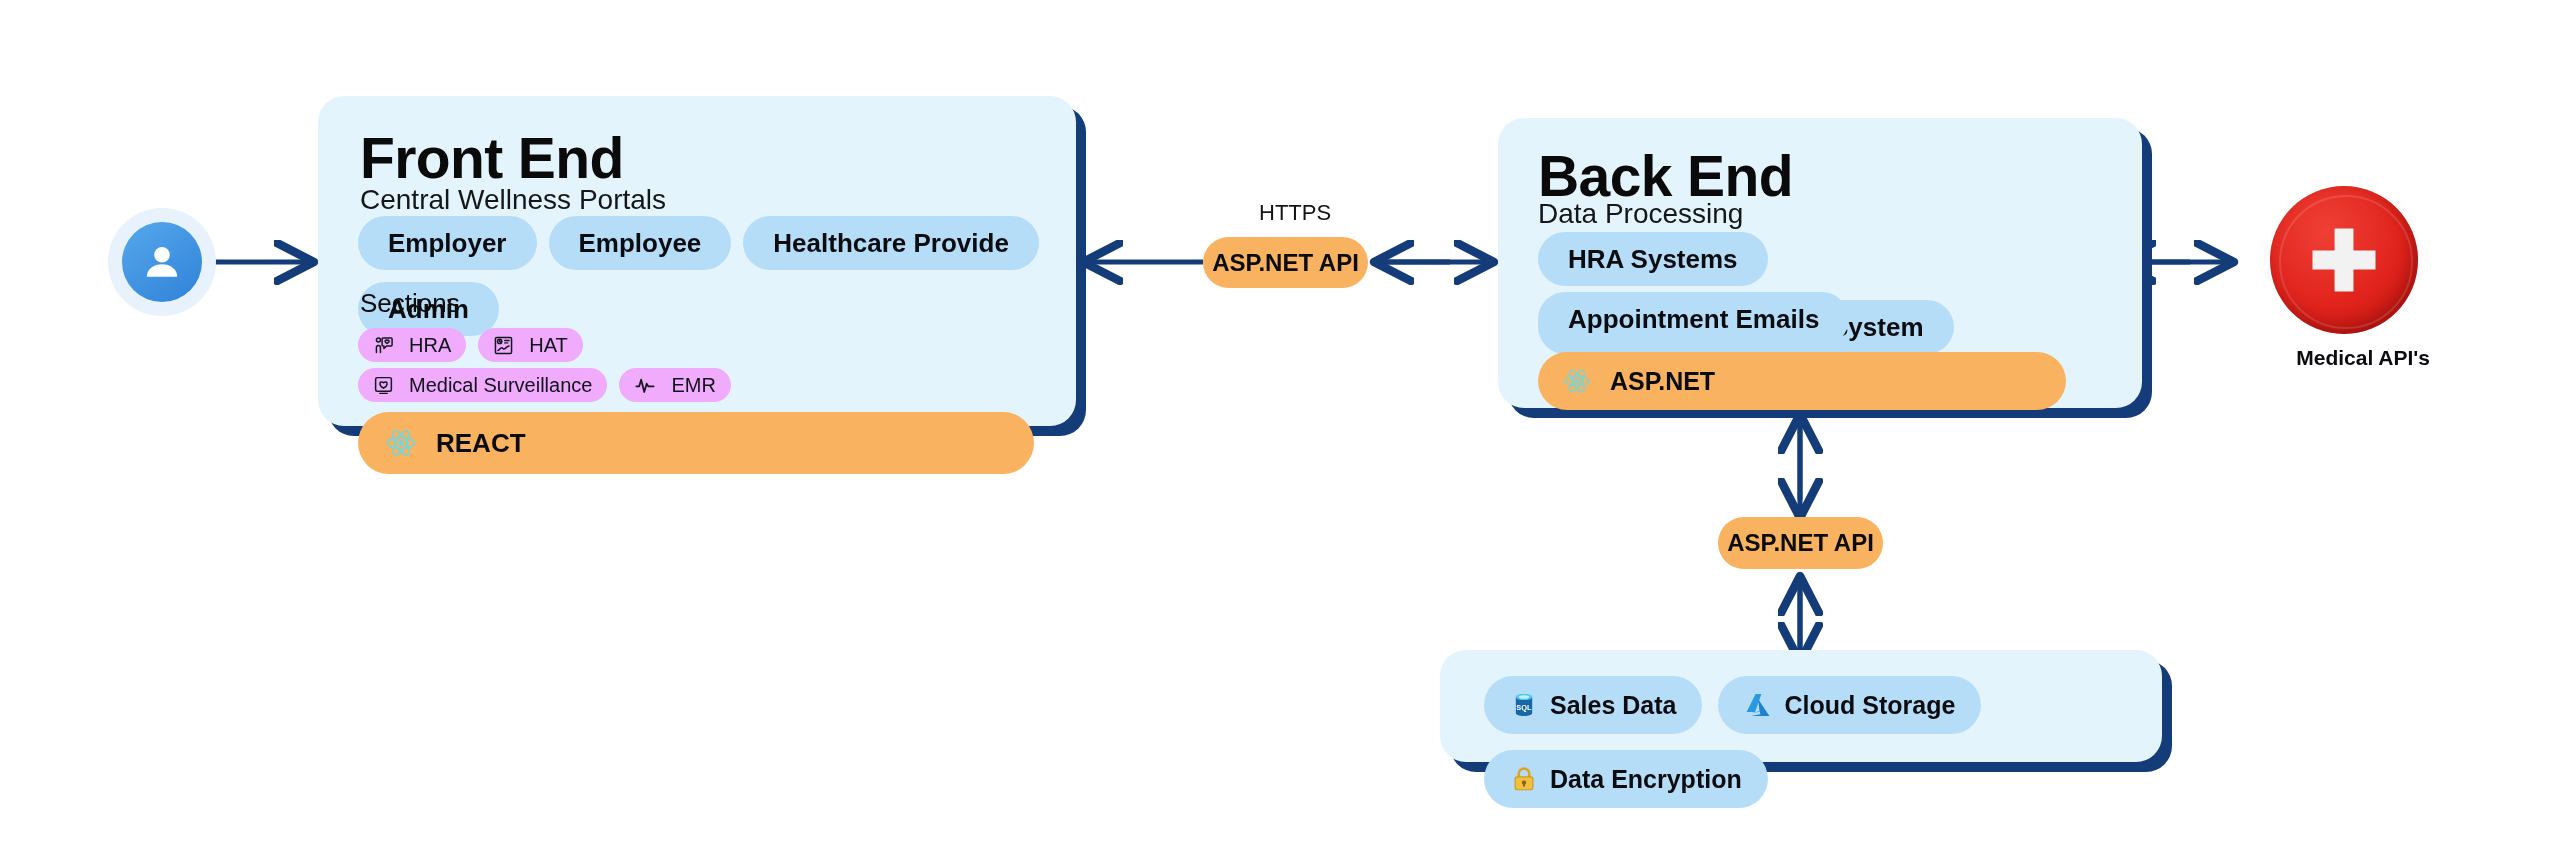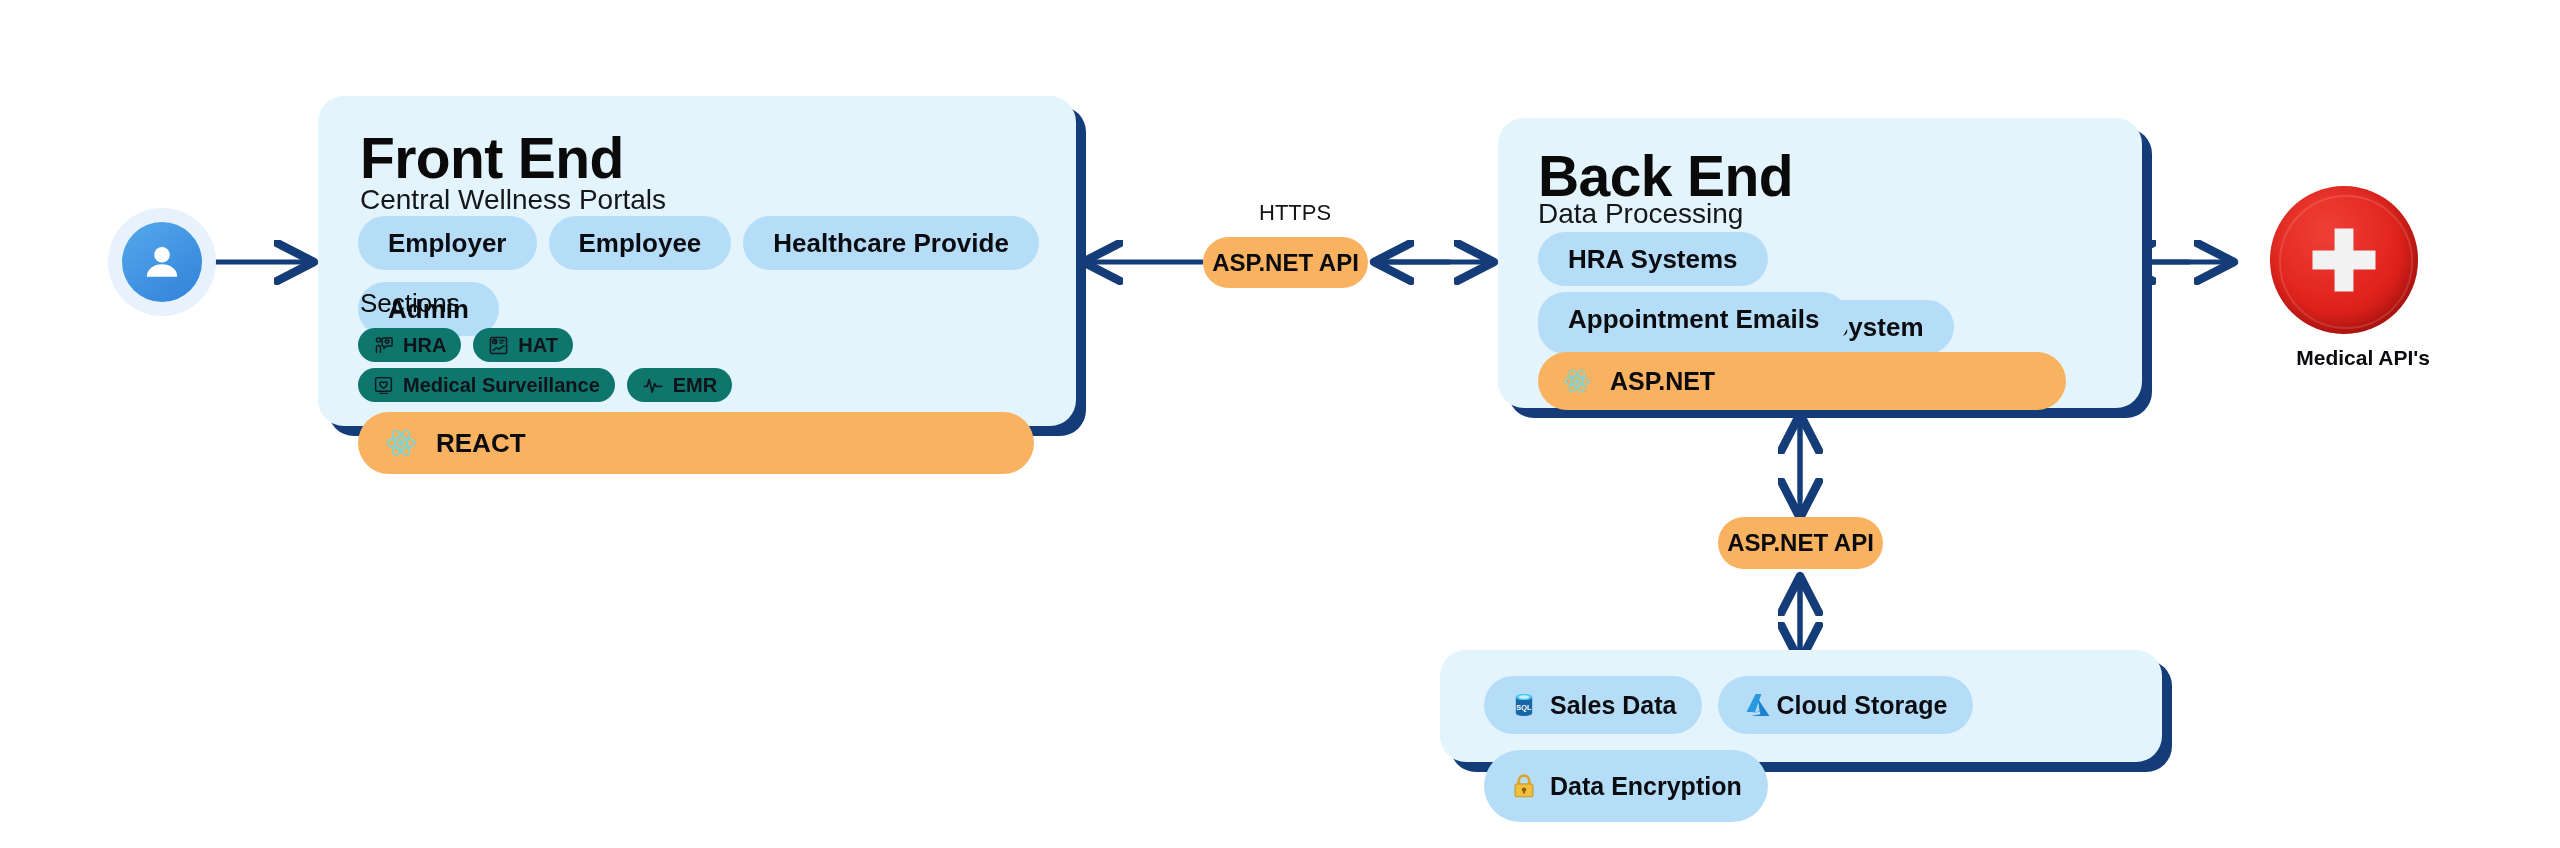--- a/index.html
+++ b/index.html
@@ -13,22 +13,22 @@
          box-shadow:10px 10px 0 0 #143c78;}
 
   .panel-title{font-size:57px;font-weight:800;letter-spacing:-.6px;line-height:1;}
   .panel-sub{font-size:28px;font-weight:400;color:#15161a;line-height:1;}
 
   
   .pillrow{display:flex;flex-wrap:wrap;align-items:center;}
   .pill{background:#b6ddf8;border-radius:999px;display:flex;align-items:center;
         justify-content:center;font-weight:800;color:#0b0c10;white-space:nowrap;}
   .pill-lg{height:54px;padding:0 30px;font-size:26px;}
-  .pill-tag{background:#0f766e;border-radius:999px;display:flex;align-items:center;
-            gap:9px;height:34px;padding:0 15px;font-size:20px;font-weight:700;color:#10131a;
+  .pill-tag{background:#f0abfc;border-radius:999px;display:flex;align-items:center;
+            gap:15px;height:34px;padding:0 15px;font-size:20px;font-weight:400;color:#10131a;
             white-space:nowrap;}
   .orange{background:#f9b25f;border-radius:999px;display:flex;align-items:center;
           gap:18px;font-weight:800;color:#0b0c10;}
 
   
   .ic{display:block;}
 
   
   .arrows{position:absolute;left:0;top:0;width:2560px;height:848px;pointer-events:none;}
 
@@ -236,31 +236,31 @@
           <svg class="ic" width="28" height="28" viewBox="0 0 24 24" aria-hidden="true">
             <ellipse cx="12" cy="5.2" rx="7" ry="2.6" fill="#2aa3d6"></ellipse>
             <path d="M5 5.2v13.6c0 1.4 3.1 2.6 7 2.6s7-1.2 7-2.6V5.2z" fill="#1766a8"></path>
             <ellipse cx="12" cy="5.2" rx="7" ry="2.6" fill="#55c8ec"></ellipse>
             <ellipse cx="12" cy="5.2" rx="4.4" ry="1.5" fill="#bfeefc"></ellipse>
             <text x="12" y="16.6" font-size="6.4" font-weight="bold" text-anchor="middle" fill="#ffffff" font-family="Liberation Sans, sans-serif">SQL</text>
           </svg>
         </span>
         <span>Sales Data</span>
       </div>
-      <div class="pill" style="height:58px;padding:0 26px;gap:4px;font-size:25px;">
+      <div class="pill" style="height:58px;padding:0 26px;gap:12px;font-size:25px;">
         <span>
           <svg class="ic" width="28" height="28" viewBox="0 0 24 24" aria-hidden="true">
             <path d="M9.9 2.6h5.0L9.5 18.0 2.2 18.0z" fill="#2a9ade"></path>
             <path d="M12.6 8.0l3.4 9.0-10.2 1.9 7.8-1.1z" fill="#1565b0"></path>
             <path d="M11.8 6.5L21.8 21.4h-8.1L6.0 21.4l8.0-1.5z" fill="#1c84cf"></path>
           </svg>
         </span>
         <span>Cloud Storage</span>
       </div>
-      <div class="pill" style="height:58px;padding:7px 26px;gap:12px;font-size:25px;">
+      <div class="pill" style="height:58px;padding:0 26px;gap:12px;font-size:25px;">
         <span>
           <svg class="ic" width="28" height="28" viewBox="0 0 24 24" aria-hidden="true">
             <path d="M7.5 10.5V7.6a4.5 4.5 0 0 1 9 0v2.9" fill="none" stroke="#d9a62a" stroke-width="2.3"></path>
             <rect x="4.4" y="10.2" width="15.2" height="11" rx="2" fill="#f0bf3f"></rect>
             <rect x="4.4" y="10.2" width="15.2" height="11" rx="2" fill="none" stroke="#cf9a22" stroke-width="1"></rect>
             <circle cx="12" cy="15.1" r="1.9" fill="#8a6413"></circle>
             <rect x="11.2" y="15.1" width="1.6" height="3.6" rx=".7" fill="#8a6413"></rect>
           </svg>
         </span>
         <span>Data Encryption</span>

